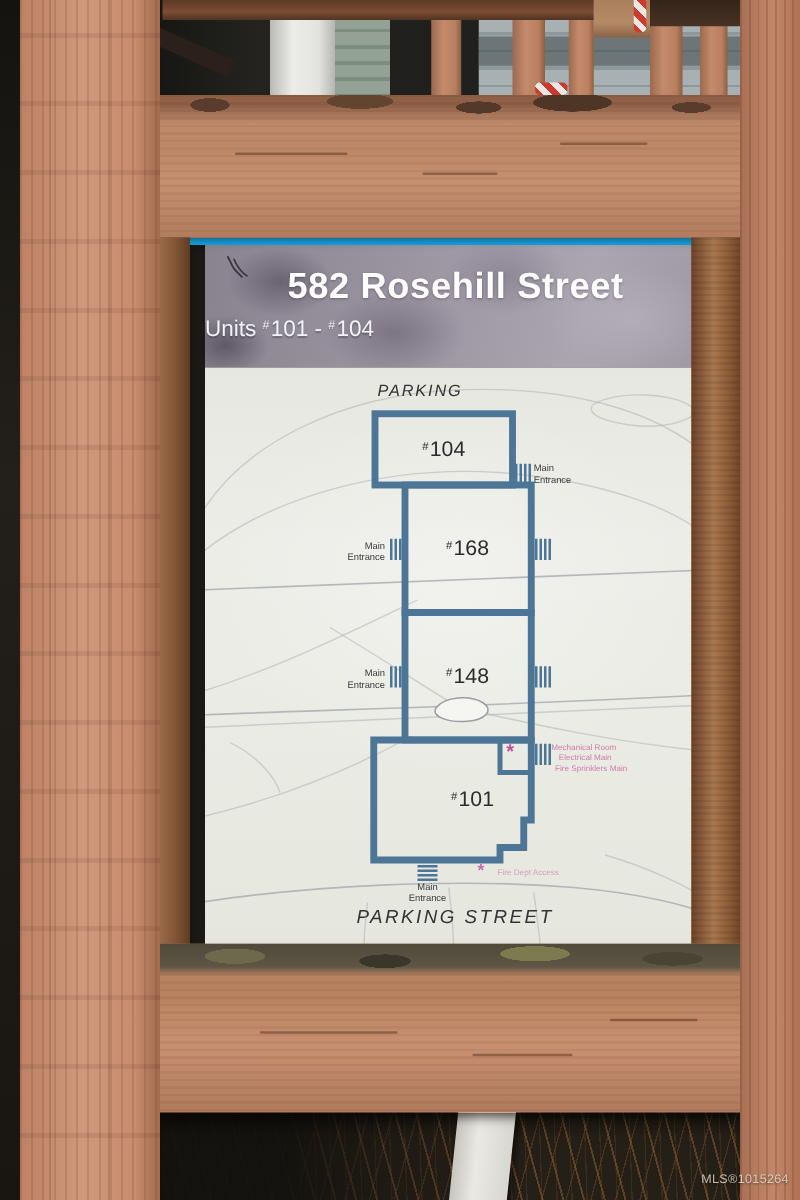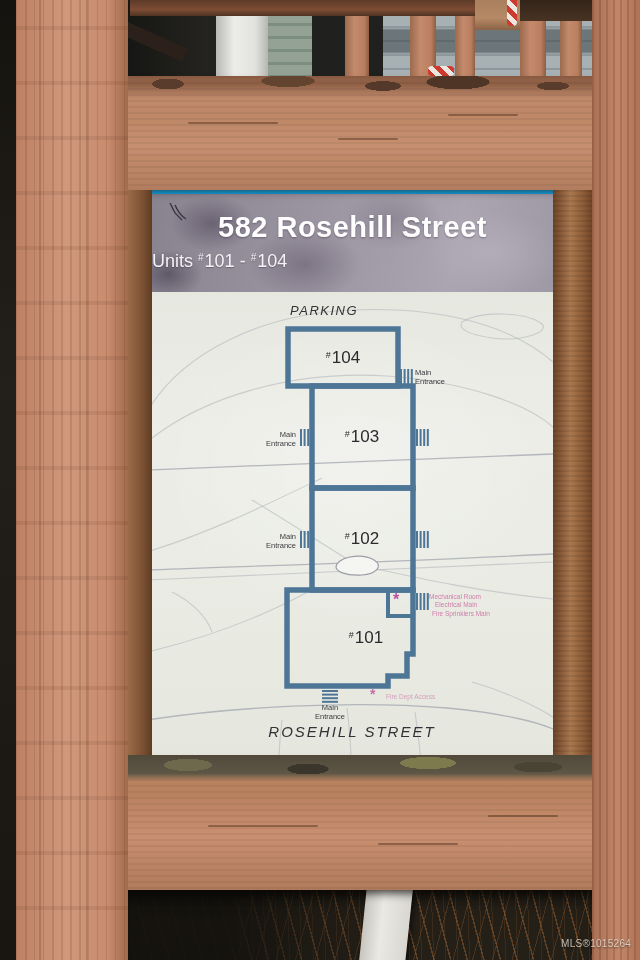--- a/index.html
+++ b/index.html
@@ -93,21 +93,21 @@
       #241f17;
     box-shadow:inset 0 16px 18px -10px rgba(0,0,0,.75);}
   .white-post{position:absolute;left:235px;top:-4px;width:46px;height:82px;transform:rotate(6deg);
     background:linear-gradient(90deg,#c7c5be,#ebe9e4 40%,#d8d6d0);box-shadow:3px 0 5px rgba(0,0,0,.5);}
 
   .watermark{position:absolute;left:561px;top:938px;width:62px;z-index:9;
     font-size:10px;color:#e6ddd0;opacity:.8;text-shadow:0 1px 2px rgba(0,0,0,.65);letter-spacing:.3px;}
 
   
   .sign{position:absolute;left:152px;top:190px;width:401px;height:568px;z-index:1;
-    border-top:4px solid #0ea5e9;box-shadow:inset 0 0 6px rgba(0,0,0,.25);}
+    border-top:6px solid #0ea5e9;box-shadow:inset 0 0 6px rgba(0,0,0,.25);padding-left:12px;}
   .sign-header{position:relative;width:100%;height:98px;overflow:hidden;
     background:
       radial-gradient(60px 40px at 15% 30%,rgba(70,62,80,.5),transparent 70%),
       radial-gradient(80px 50px at 38% 72%,rgba(88,80,98,.45),transparent 70%),
       radial-gradient(70px 45px at 60% 25%,rgba(122,114,130,.5),transparent 70%),
       radial-gradient(95px 60px at 85% 60%,rgba(188,182,194,.55),transparent 70%),
       radial-gradient(50px 35px at 4% 82%,rgba(58,52,68,.55),transparent 70%),
       linear-gradient(100deg,#89828f,#9d96a3 45%,#aba5b1 75%,#9f99a5);}
   .sign-title{position:absolute;left:0;top:17px;width:100%;text-align:center;
     font-size:29px;font-weight:bold;color:#fdfdfe;letter-spacing:.5px;
@@ -257,37 +257,37 @@
           <use href="#hv" x="148" y="239"></use>
           <use href="#hv" x="264" y="239"></use>
           <use href="#hv" x="264" y="301"></use>
           <use href="#hh" x="170" y="398"></use>
         </g>
       </svg>
 
       <div class="map-label lbl-parking">PARKING</div>
 
       <div class="unit-label" style="left:191px;top:66px;"><sup>#</sup><span>104</span></div>
-      <div class="unit-label" style="left:210px;top:145px;"><sup>#</sup><span>103</span></div>
-      <div class="unit-label" style="left:210px;top:247px;"><sup>#</sup><span>102</span></div>
+      <div class="unit-label" style="left:210px;top:145px;"><sup>#</sup><span>168</span></div>
+      <div class="unit-label" style="left:210px;top:247px;"><sup>#</sup><span>148</span></div>
       <div class="unit-label" style="left:214px;top:346px;"><sup>#</sup><span>101</span></div>
 
       <div class="ent" style="left:263px;top:76px;">Main Entrance</div>
       <div class="ent r" style="left:110px;top:138px;">Main Entrance</div>
       <div class="ent r" style="left:110px;top:240px;">Main Entrance</div>
       <div class="ent c" style="left:157px;top:411px;">Main Entrance</div>
 
       <div class="asterisk ast-mech">*</div>
       <div class="pink-note mech-note">
         <div>Mechanical Room</div>
         <div>Electrical Main</div>
         <div>Fire Sprinklers Main</div>
       </div>
 
       <div class="asterisk ast-fire">*</div>
       <div class="pink-note fire-note">Fire Dept Access</div>
 
-      <div class="map-label lbl-street">ROSEHILL STREET</div>
+      <div class="map-label lbl-street">PARKING STREET</div>
     </div>
   </div>
 
   <div class="watermark">MLS®1015264</div>
 </div>
 
 </body></html>

